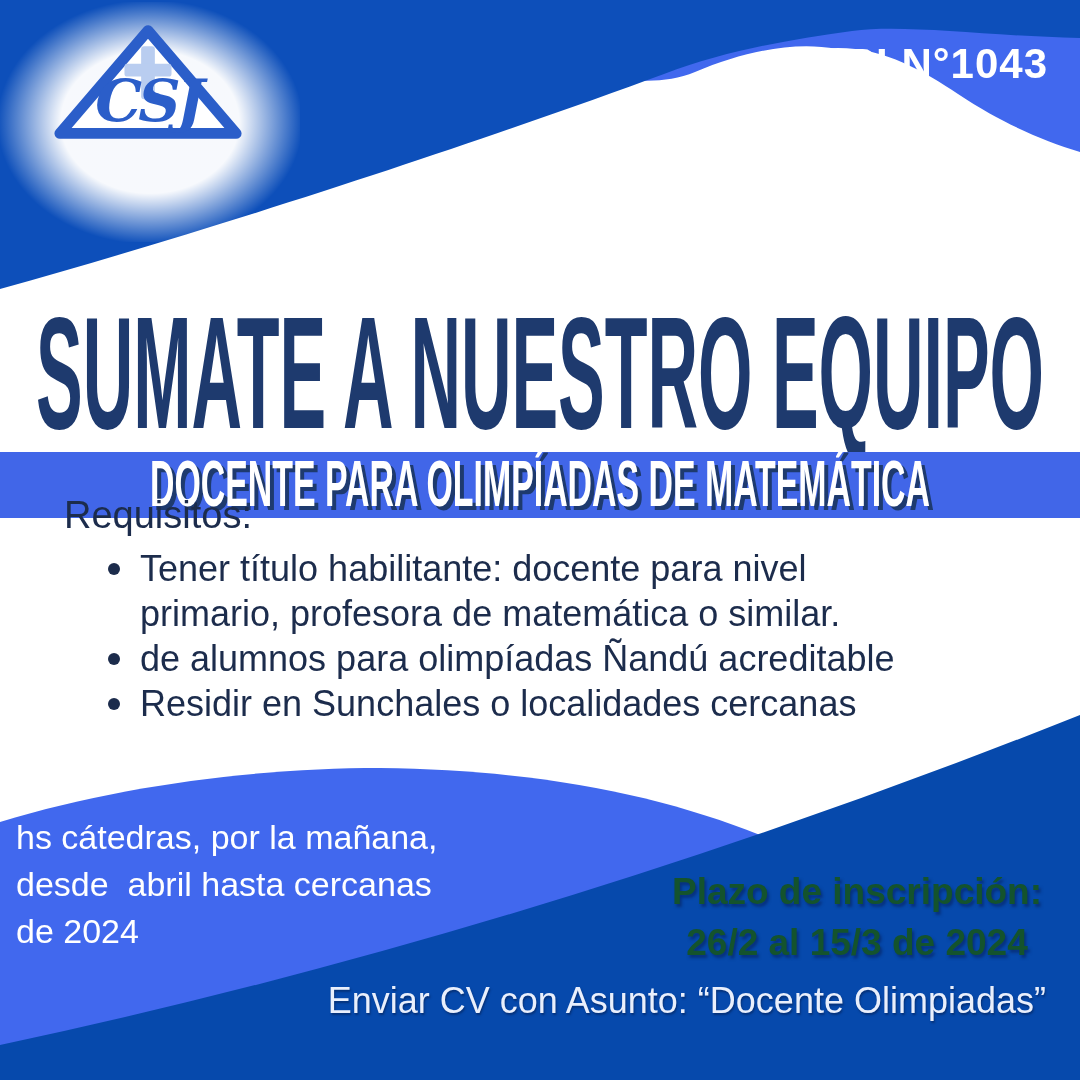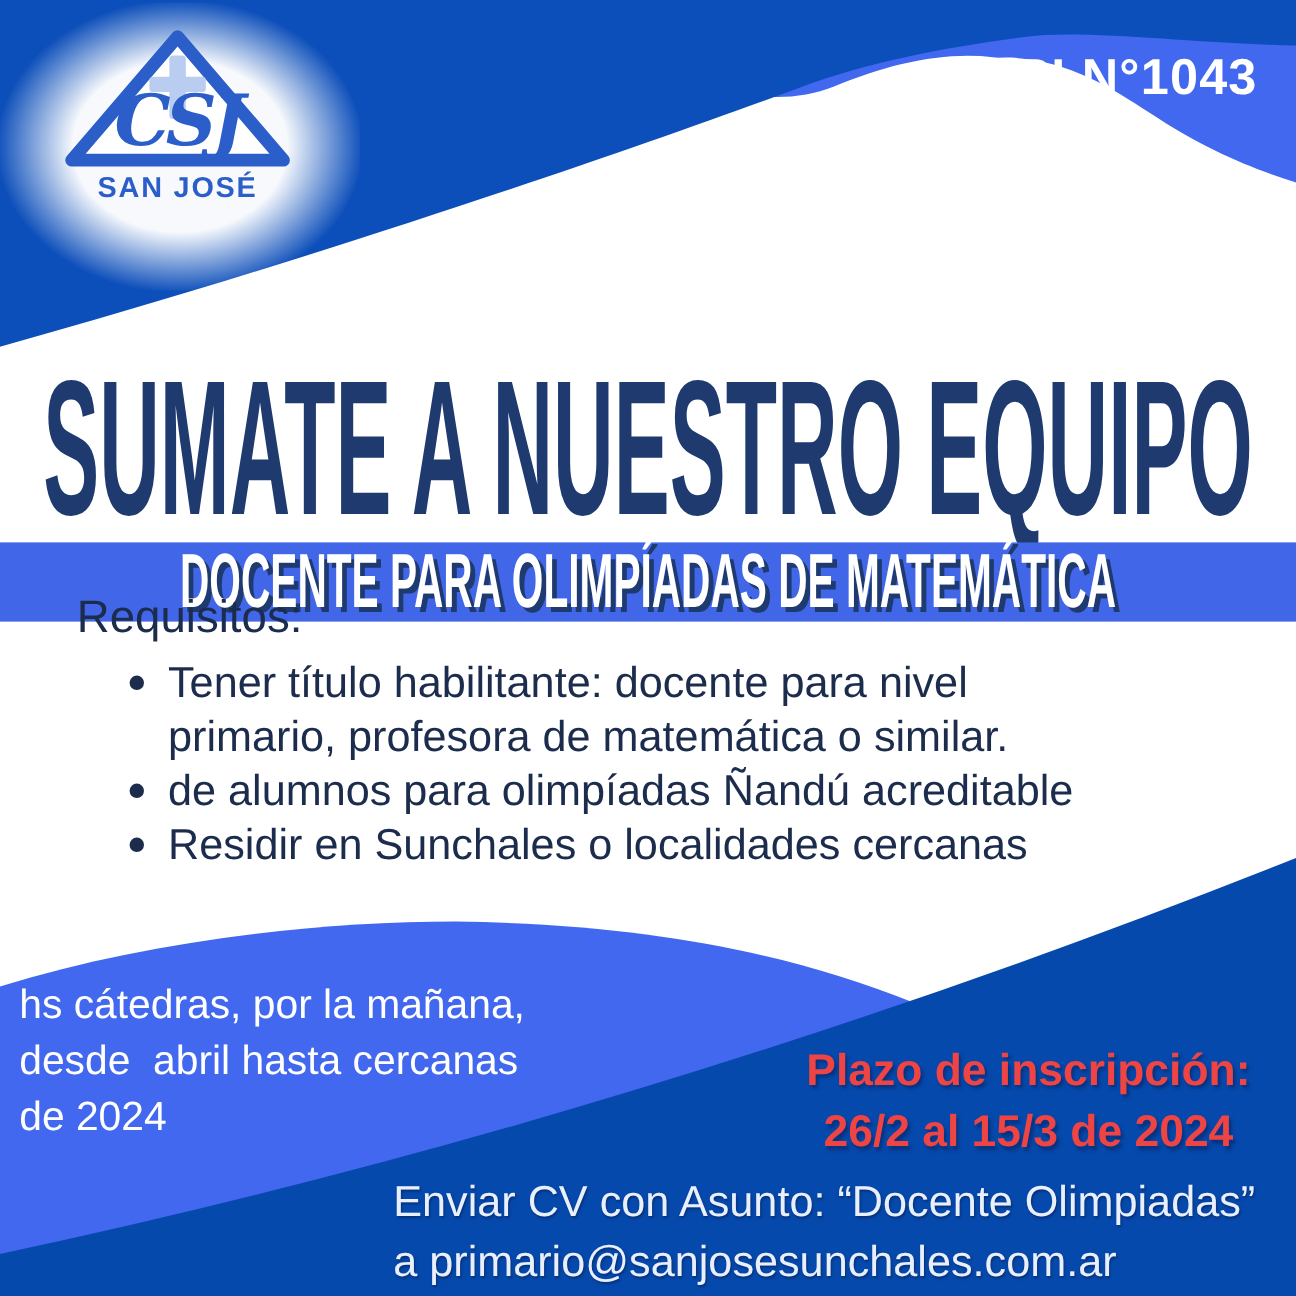--- a/index.html
+++ b/index.html
@@ -28,21 +28,21 @@
   #requirements .heading{font-size:38px;line-height:46px;margin-bottom:8px;}
   .bullet-item{display:flex;align-items:flex-start;}
   .bullet-dot{width:12px;height:12px;border-radius:50%;background:#1c2c4c;
     margin:17px 20px 0 44px;flex:0 0 auto;}
   .bullet-lines div{font-size:36px;line-height:45px;white-space:nowrap;}
 
   
   #availability{left:16px;top:814px;color:#ffffff;z-index:2;}
   #availability div{font-size:34px;line-height:47px;white-space:pre;}
 
-  #enrollment{right:18px;top:866px;width:410px;text-align:center;color:#ef4444;
+  #enrollment{right:18px;top:866px;width:410px;text-align:center;color:#14532d;
     font-weight:bold;z-index:2;text-shadow:2px 3px 3px rgba(8,30,85,.55);}
   #enrollment div{font-size:37px;line-height:51px;white-space:nowrap;}
 
   #contact{right:34px;top:976px;text-align:left;color:#e9effc;z-index:2;
     text-shadow:1px 2px 2px rgba(5,25,70,.5);}
   #contact div{font-size:36px;line-height:50px;white-space:nowrap;}
 </style>
 </head>
 <body>
 
@@ -67,21 +67,20 @@
 
 <div id="logo" class="abs">
   <div class="glow"></div>
   <div class="inner">
     <svg width="196" height="124" viewBox="0 0 200 125">
       <polygon points="100,10 10,115 190,115" fill="#ffffff" stroke="#2b5ec9" stroke-width="11" stroke-linejoin="round"></polygon>
       <rect x="93" y="26" width="14" height="54" rx="3" fill="#b9cdf0"></rect>
       <rect x="76" y="44" width="48" height="13" rx="3" fill="#b9cdf0"></rect>
       <text x="100" y="102" text-anchor="middle" font-size="60" font-weight="bold" font-style="italic" font-family="DejaVu Serif, serif" letter-spacing="-4" fill="#2b5ec9">CSJ</text>
     </svg>
-    <div class="logo-line">SAN JOSÉ</div>
   </div>
 </div>
 
 <div id="epi" class="abs">EPI N°1043</div>
 
 <div id="requirements" class="abs">
   <div class="heading">Requisitos:</div>
 
   <div class="bullet-item">
     <div class="bullet-dot"></div>
@@ -112,14 +111,13 @@
   <div>de 2024</div>
 </div>
 
 <div id="enrollment" class="abs">
   <div>Plazo de inscripción:</div>
   <div>26/2 al 15/3 de 2024</div>
 </div>
 
 <div id="contact" class="abs">
   <div>Enviar CV con Asunto: “Docente Olimpiadas”</div>
-  <div>a primario@sanjosesunchales.com.ar</div>
 </div>
 
 </body></html>

